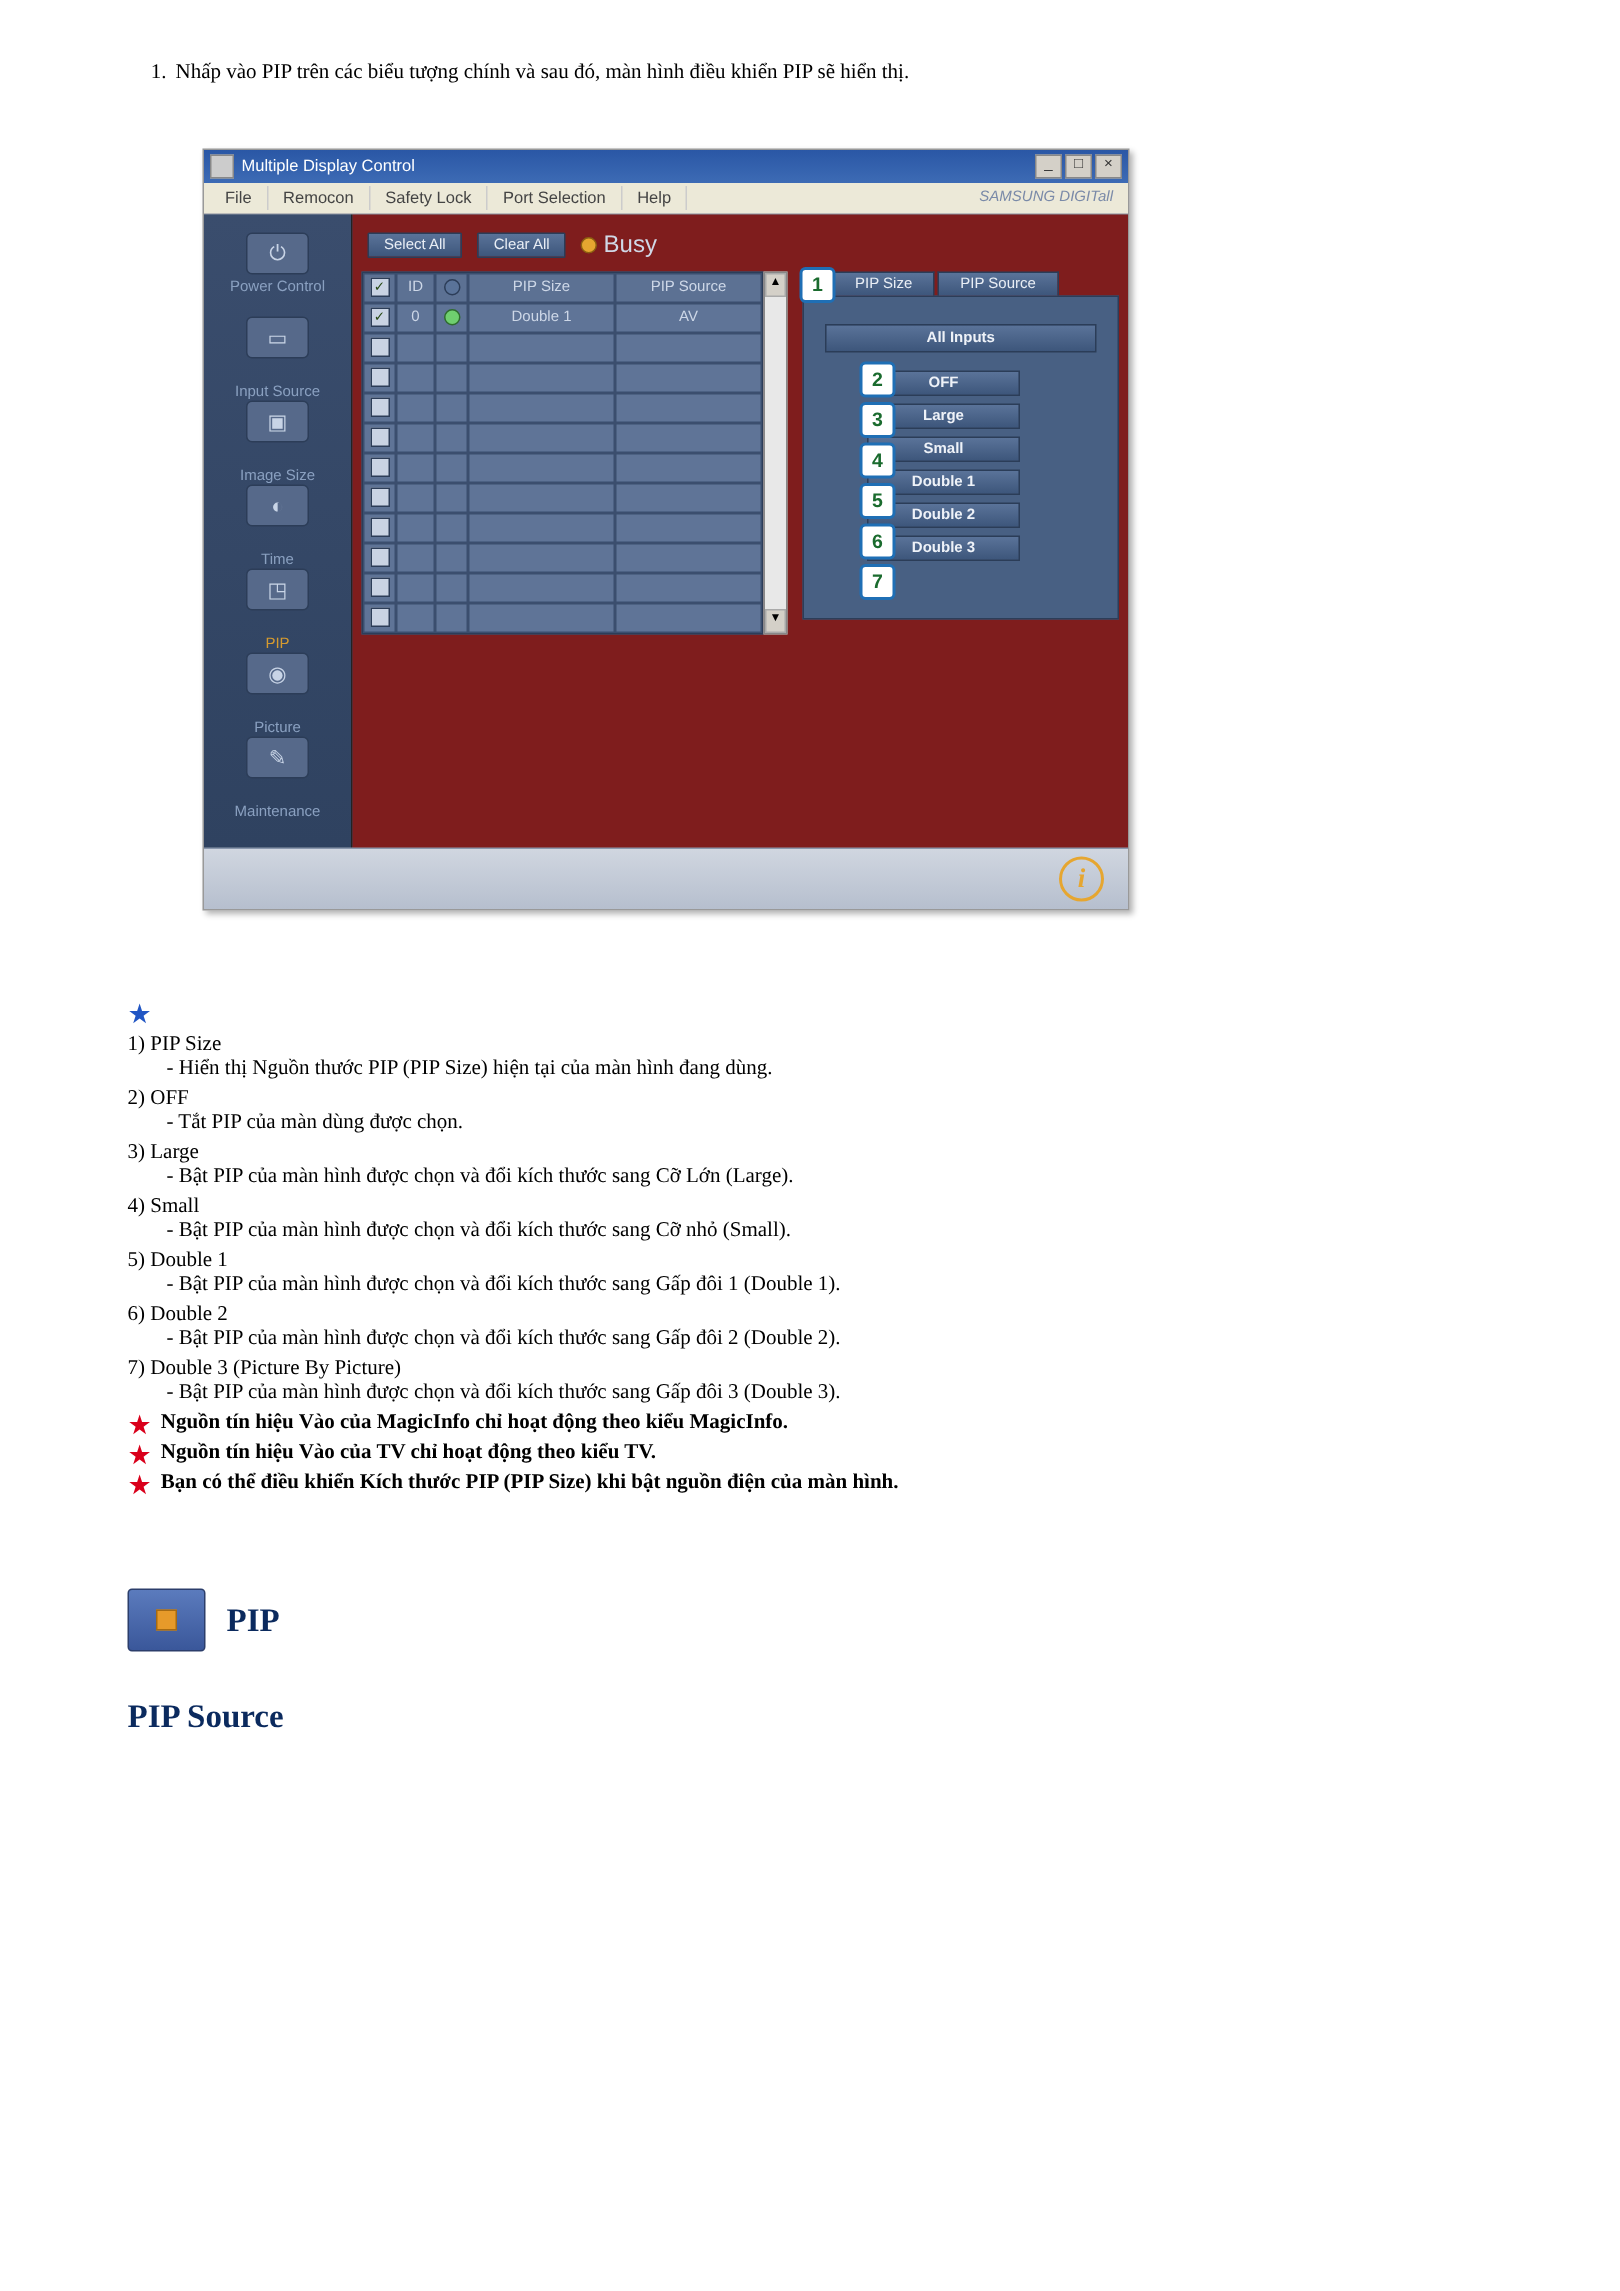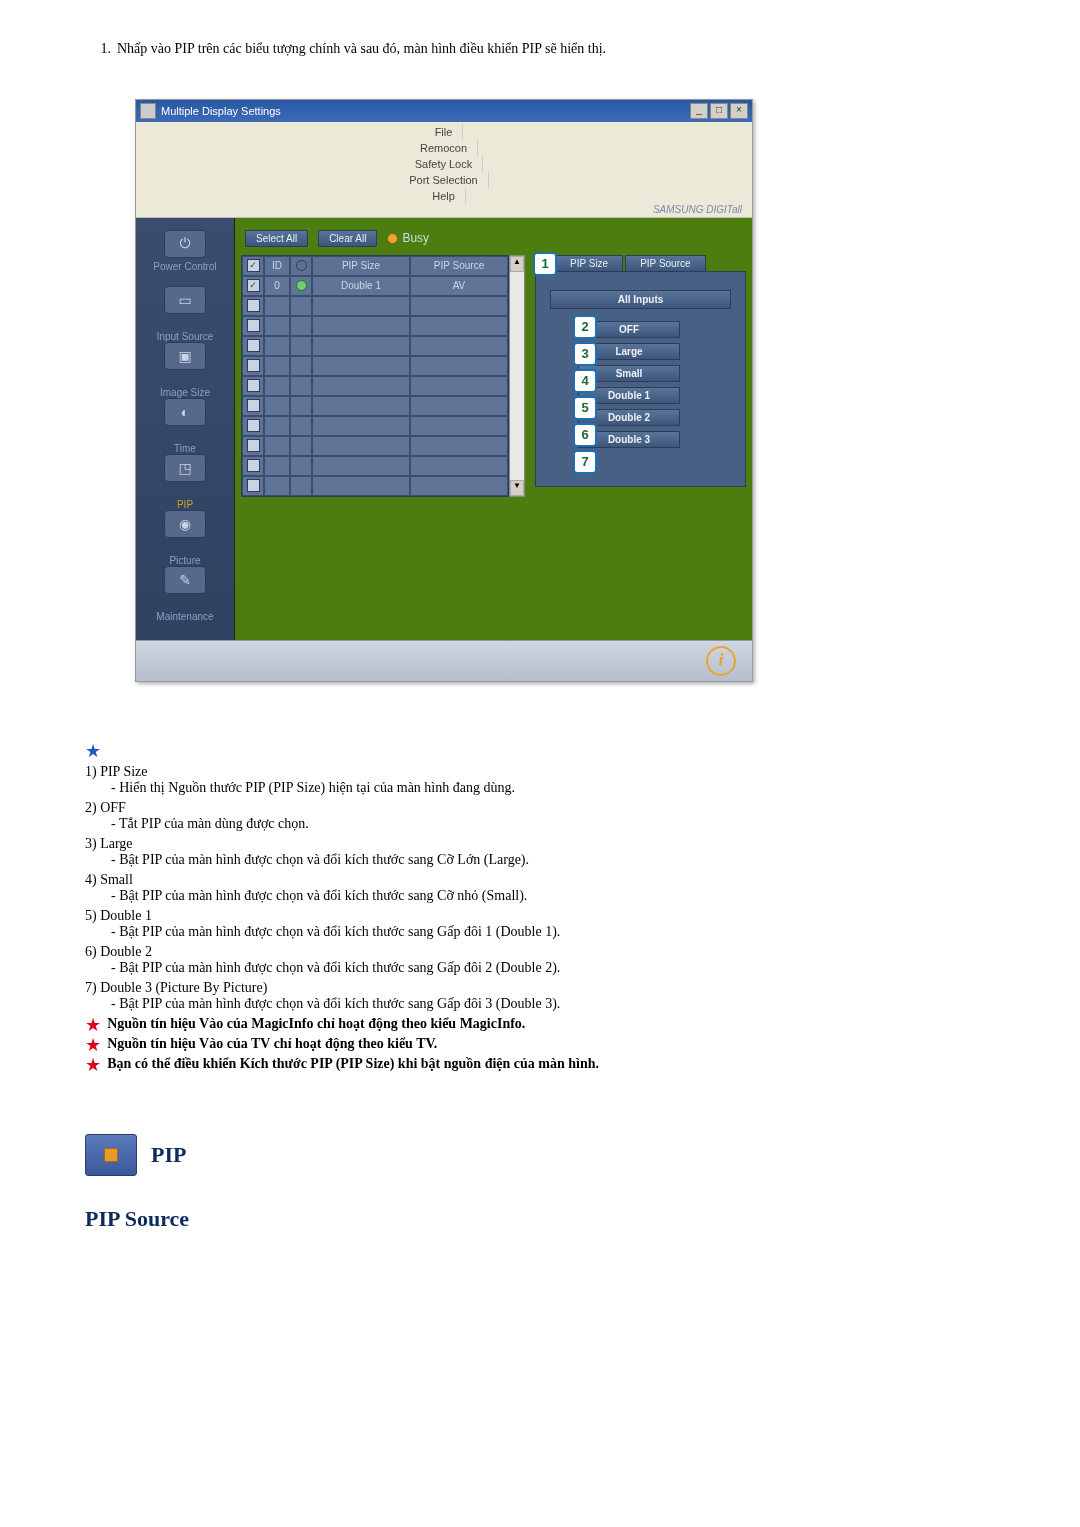--- a/index.html
+++ b/index.html
@@ -64,21 +64,20 @@
     color: #333;
   }
   .menubar {
     background: #ece9d8;
     display: flex;
     align-items: center;
     padding: 2px 4px;
     font-size: 11px;
     color: #444;
     border-bottom: 1px solid #bbb;
-    flex-direction: column;
   }
   .menubar-item {
     padding: 2px 10px;
     border-right: 1px solid #ccc;
   }
   .menubar-item:last-of-type { border-right: none; }
   .brand {
     margin-left: auto;
     font-style: italic;
     color: #7a8aa8;
@@ -109,41 +108,41 @@
     border-radius: 4px;
     border: 1px solid #2c3d58;
     display: flex;
     align-items: center;
     justify-content: center;
     color: #c8d4e6;
     font-size: 14px;
   }
   .main-area {
     flex: 1;
-    background: #4d7c0f;
+    background: #7f1d1d;
     padding: 8px 6px 10px;
     position: relative;
   }
   .toolbar-row {
     display: flex;
     align-items: center;
     gap: 10px;
     padding: 4px 4px 8px;
   }
   .btn {
     background: linear-gradient(#5a7399, #3d567b);
     color: #e9eef5;
     border: 1px solid #2b3d58;
     padding: 2px 10px;
     font-size: 10px;
     border-radius: 1px;
   }
   .busy {
     display: inline-flex; align-items: center; gap: 4px;
-    color: #d0d8e6; font-size: 12px;
+    color: #d0d8e6; font-size: 16px;
   }
   .busy-dot { width: 9px; height: 9px; border-radius: 50%; background: #e6a630; border: 1px solid #8b5f10; }
   .content-row { display: flex; gap: 8px; }
   .grid-box {
     background: #516686;
     border: 1px solid #2c3d58;
     width: 266px;
   }
   .grid-header, .grid-row {
     display: flex;
@@ -304,21 +303,21 @@
 <div class="instruction-list">
   <div class="instruction-row">
     <div class="instruction-num">1.</div>
     <div class="instruction-text">Nhấp vào PIP trên các biểu tượng chính và sau đó, màn hình điều khiển PIP sẽ hiển thị.</div>
   </div>
 </div>
 
 <div class="app-window">
   <div class="titlebar">
     <span class="titlebar-icon"></span>
-    <span class="titlebar-title">Multiple Display Settings</span>
+    <span class="titlebar-title">Multiple Display Control</span>
     <div class="win-btns">
       <div class="win-btn">_</div>
       <div class="win-btn">□</div>
       <div class="win-btn">×</div>
     </div>
   </div>
   <div class="menubar">
     <div class="menubar-item">File</div>
     <div class="menubar-item">Remocon</div>
     <div class="menubar-item">Safety Lock</div>

